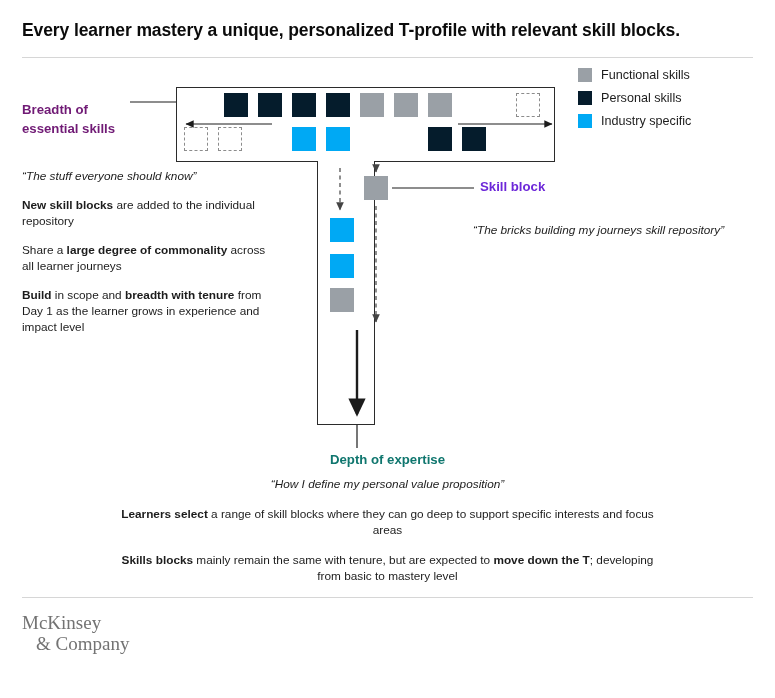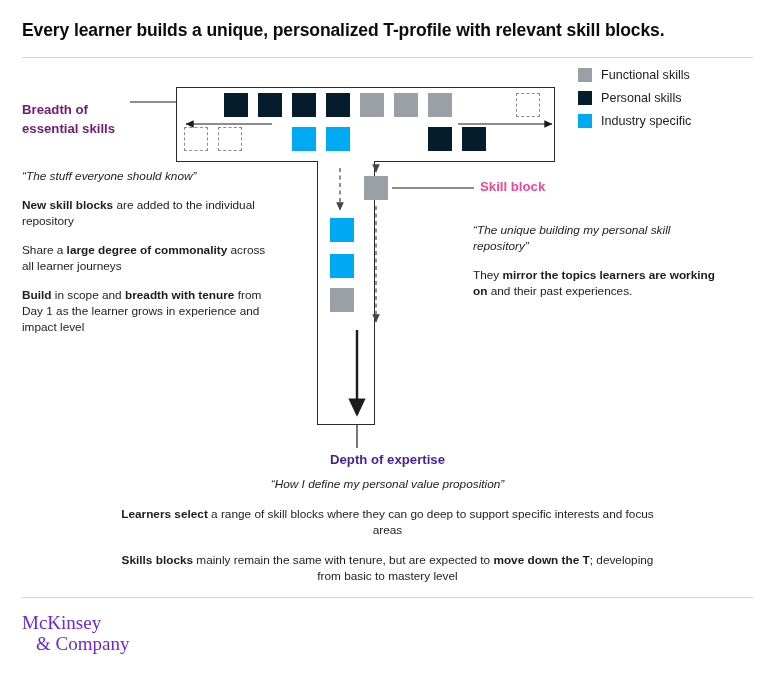--- a/index.html
+++ b/index.html
@@ -127,31 +127,31 @@
     font-weight: bold;
     line-height: 19px;
     color: #701a75;
   }
   .lbl-skillblock {
     position: absolute;
     left: 480px;
     top: 179px;
     font-size: 13.2px;
     font-weight: bold;
-    color: #ec4899;
+    color: #6d28d9;
   }
   .lbl-depth {
     position: absolute;
     left: 0px;
     top: 452px;
     width: 775px;
     text-align: center;
     font-size: 13.2px;
     font-weight: bold;
-    color: #4c1d95;
+    color: #0f766e;
   }
 
   .txt {
     font-size: 11.8px;
     line-height: 16px;
     color: #1c1c1c;
   }
   .txt.italic { font-style: italic; }
   .txt b { font-weight: bold; }
 
@@ -189,30 +189,30 @@
     height: 1px;
     background: #d6d6d6;
   }
   .logo {
     position: absolute;
     left: 22px;
     top: 612px;
     font-family: "Liberation Serif", serif;
     font-size: 19px;
     line-height: 21px;
-    color: #6d28d9;
+    color: #737373;
   }
   .logo .l2 { padding-left: 14px; }
 </style>
 </head>
 <body>
 
 <div class="page">
 
-  <div class="title">Every learner builds a unique, personalized T-profile with relevant skill blocks.</div>
+  <div class="title">Every learner mastery a unique, personalized T-profile with relevant skill blocks.</div>
   <div class="title-rule"></div>
 
   <div class="legend">
     <div class="legend-row">
       <span class="legend-swatch" style="background:#9aa0a6"></span>
       <span class="legend-label">Functional skills</span>
     </div>
     <div class="legend-row">
       <span class="legend-swatch" style="background:#051c2c"></span>
       <span class="legend-label">Personal skills</span>
@@ -285,22 +285,21 @@
   <div class="lbl-depth">Depth of expertise</div>
 
   <div class="left-col">
     <div class="txt italic">“The stuff everyone should know”</div>
     <div class="txt"><b>New skill blocks</b> are added to the individual repository</div>
     <div class="txt">Share a <b>large degree of commonality</b> across all learner journeys</div>
     <div class="txt"><b>Build</b> in scope and <b>breadth with tenure</b> from Day 1 as the learner grows in experience and impact level</div>
   </div>
 
   <div class="right-col">
-    <div class="txt italic">“The unique building my personal skill repository”</div>
-    <div class="txt">They <b>mirror the topics learners are working on</b> and their past experiences.</div>
+    <div class="txt italic">“The bricks building my journeys skill repository”</div>
   </div>
 
   <div class="bottom-col">
     <div class="txt italic">“How I define my personal value proposition”</div>
     <div class="txt"><b>Learners select</b> a range of skill blocks where they can go deep to support specific interests and focus areas</div>
     <div class="txt"><b>Skills blocks</b> mainly remain the same with tenure, but are expected to <b>move down the T</b>; developing from basic to mastery level</div>
   </div>
 
   <div class="footer-rule"></div>
   <div class="logo">

